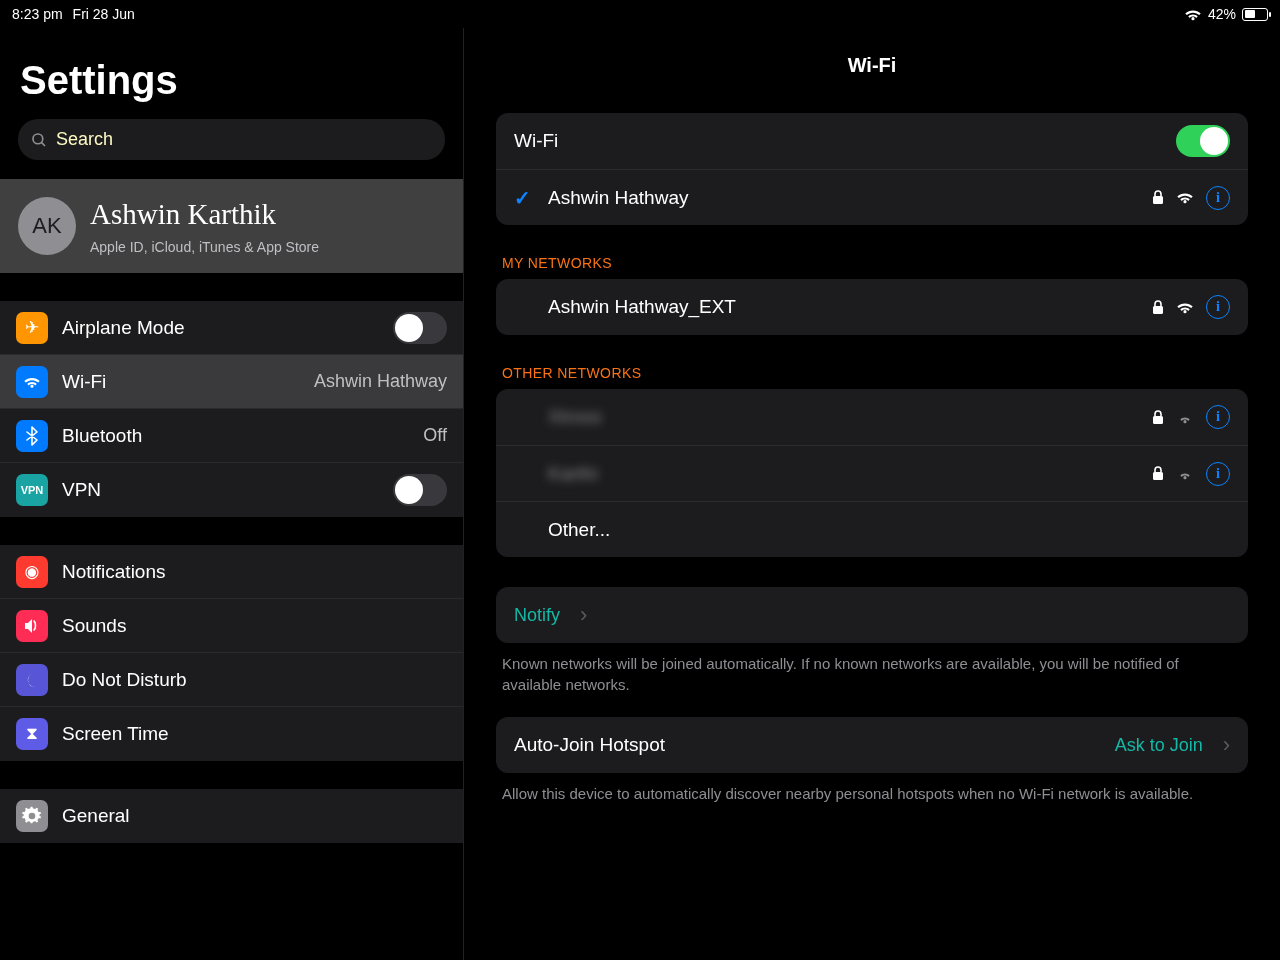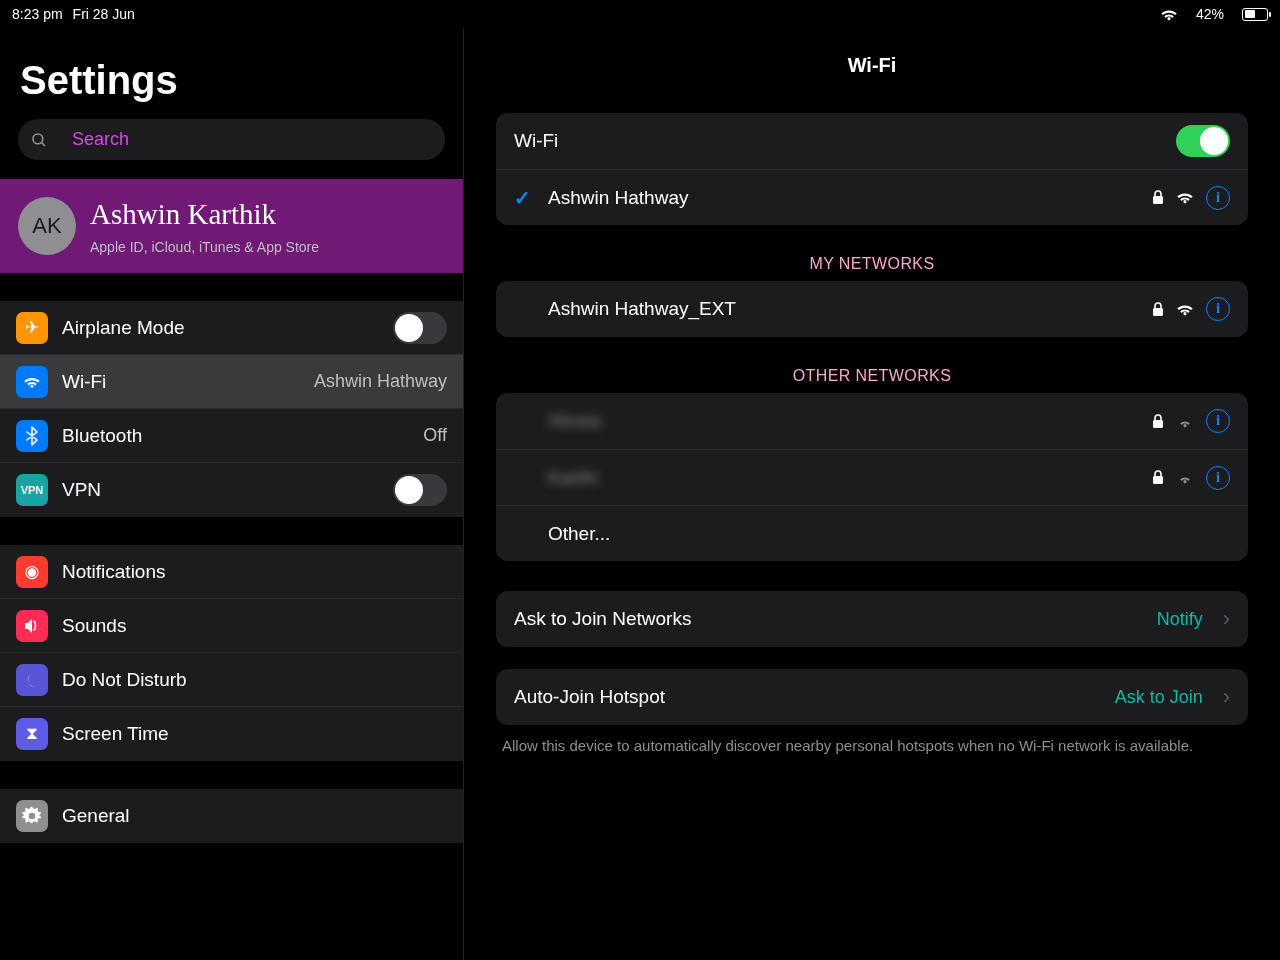--- a/index.html
+++ b/index.html
@@ -1,24 +1,24 @@
 <!DOCTYPE html>
 <html><head>
 <meta charset="utf-8">
 <style>
   * { box-sizing: border-box; margin: 0; padding: 0; }
   html, body { width: 1280px; height: 960px; background: #000; color: #fff; font-family: -apple-system, "Helvetica Neue", Arial, sans-serif; overflow: hidden; }
   .status-bar { display:flex; justify-content:space-between; align-items:center; height:28px; padding:0 12px; font-size:14px; font-weight:500;}
-  .status-right { display:flex; align-items:center; gap:18px;}
+  .status-right { display:flex; align-items:center; gap:6px;}
   .screen { display:flex; height:calc(960px - 28px); }
   .sidebar { width:464px; border-right:1px solid #222; background:#000; display:flex; flex-direction:column; }
   .sidebar h1 { font-size:40px; font-weight:700; padding:30px 20px 16px; }
   .search-wrap { padding:0 18px 18px; }
-  .search { display:flex; align-items:center; gap:24px; background:#1c1c1e; border-radius:20px; padding:10px 12px; color:#d946ef; font-size:18px;}
-  .account { display:flex; align-items:center; gap:14px; background:#701a75; padding:18px; border-top:1px solid #000; }
+  .search { display:flex; align-items:center; gap:8px; background:#1c1c1e; border-radius:20px; padding:10px 12px; color:#fef9c3; font-size:18px;}
+  .account { display:flex; align-items:center; gap:14px; background:#404040; padding:18px; border-top:1px solid #000; }
   .avatar { width:58px; height:58px; border-radius:50%; background:#8e8e93; color:#1c1c1e; display:flex; align-items:center; justify-content:center; font-size:22px; font-weight:500;}
   .acct-name { font-size:29px; font-weight:400;font-family:Liberation Serif, serif; }
   .acct-sub  { font-size:14px; color:#bfbfc4; margin-top:8px;}
   .gap { height:28px; background:#000; }
   .group { background:#1c1c1e; }
   .row { display:flex; align-items:center; height:54px; padding:0 16px; gap:14px; border-bottom:1px solid #2a2a2c; }
   .row:last-child { border-bottom:none; }
   .row.selected { background:#3a3a3c; }
   .icon-box { width:32px; height:32px; border-radius:7px; display:flex; align-items:center; justify-content:center; font-size:17px; color:#fff; flex-shrink:0;}
   .row-label { font-size:19px; flex:1; }
@@ -30,21 +30,21 @@
 
   
   .detail { flex:1; padding:0 32px 20px; overflow:auto; }
   .detail-title { text-align:center; font-size:20px; font-weight:600; padding:26px 0 36px; }
   .card { background:#1c1c1e; border-radius:12px; overflow:hidden; }
   .drow { display:flex; align-items:center; height:56px; padding:0 18px; gap:14px; }
   .drow + .drow { border-top:1px solid #2c2c2e; }
   .drow.indented { padding-left:52px; }
   .drow .dlabel { font-size:19px; flex:1; }
   .drow .dval { font-size:18px; color:#14b8a6; }
-  .section-hdr { font-size:16px; letter-spacing:0.4px; color:#f9a8d4; padding:30px 6px 8px; text-transform:uppercase;text-align:center;}
+  .section-hdr { font-size:14px; letter-spacing:0.4px; color:#f97316; padding:30px 6px 8px; text-transform:uppercase;}
   .footer-note { font-size:15px; color:#8e8e93; padding:10px 6px 0; line-height:1.4; }
   .blur { filter: blur(5px); color:#888; }
   .net-icons { display:flex; align-items:center; gap:12px; }
   .info-circle { width:24px; height:24px; border:1.6px solid #0a84ff; border-radius:50%; color:#0a84ff; display:flex; align-items:center; justify-content:center; font-family:Georgia, serif; font-size:14px; font-weight:600;}
   .chevron { color:#5a5a5e; font-size:22px; margin-left:6px;}
   .check { color:#0a84ff; font-size:20px; font-weight:700; width:20px;}
   .spacer30 { height:30px; }
 
   
   .ic-orange { background:#ff9500;} .ic-blue{background:#007aff;} .ic-bt{background:#007aff;}
@@ -277,25 +277,25 @@
       </div>
       <div class="drow indented">
         <div class="dlabel">Other...</div>
       </div>
     </div>
 
     <div class="spacer30"></div>
 
     <div class="card">
       <div class="drow">
-        <div class="dlabel">Ask to Join Networks</div>
         <div class="dval">Notify</div>
         <span class="chevron">›</span>
       </div>
     </div>
+    <div class="footer-note">Known networks will be joined automatically. If no known networks are available, you will be notified of available networks.</div>
 
     <div style="height:22px"></div>
 
     <div class="card">
       <div class="drow">
         <div class="dlabel">Auto-Join Hotspot</div>
         <div class="dval">Ask to Join</div>
         <span class="chevron">›</span>
       </div>
     </div>

